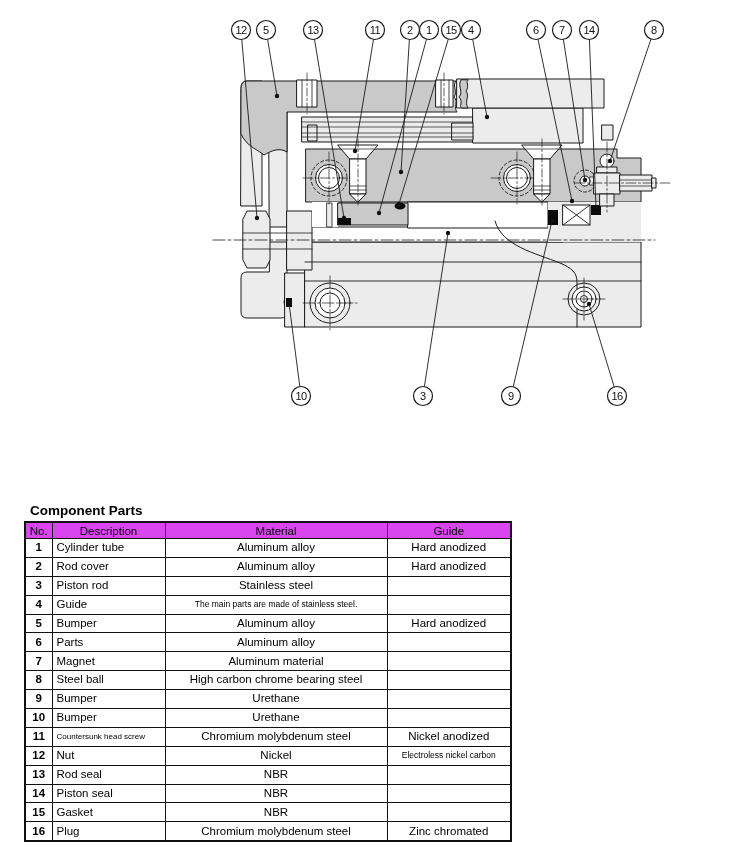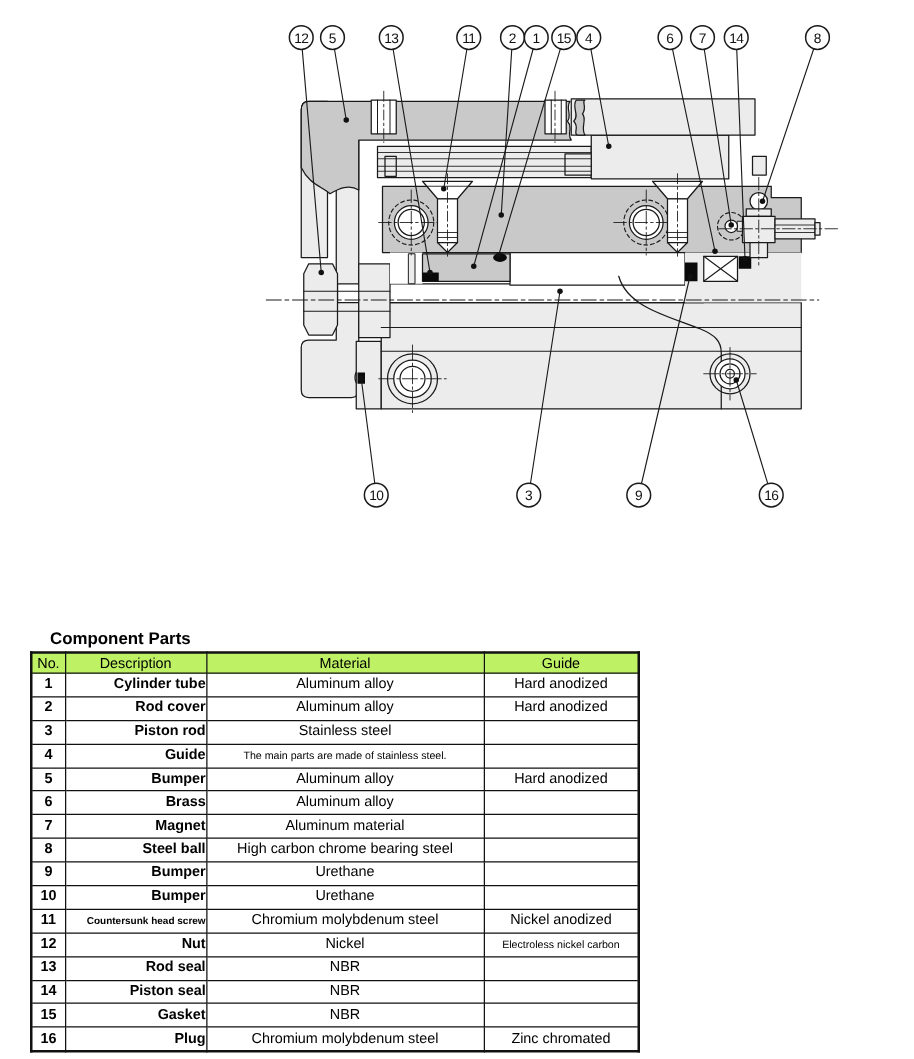--- a/index.html
+++ b/index.html
@@ -1,24 +1,24 @@
 <!DOCTYPE html>
 <html><head>
 <meta charset="utf-8">
 <style>
   html,body{margin:0;padding:0;background:#fff;}
   body{width:731px;height:847px;position:relative;font-family:"Liberation Sans",sans-serif;overflow:hidden;}
   .diagram{position:absolute;left:0;top:0;width:731px;height:460px;}
   .parts{position:absolute;left:24px;top:503px;width:488px;}
-  .parts h3{font-size:13.5px;margin:0 0 3px 16px;color:#000;letter-spacing:0;}
+  .parts h3{font-size:13.5px;margin:0 0 3px 6px;color:#000;letter-spacing:0;}
   table.parts-table{border-collapse:collapse;table-layout:fixed;width:486px;border:2px solid #111;}
-  .parts-table th{font-weight:normal;font-size:11.5px;height:15px;border:1px solid #111;border-bottom:1.5px solid #111;padding:0;background:#bef264;}
+  .parts-table th{font-weight:normal;font-size:11.5px;height:15px;border:1px solid #111;border-bottom:1.5px solid #111;padding:0;background:#d946ef;}
   .parts-table td{border:1px solid #111;font-size:11.5px;height:17.9px;line-height:1;padding:0;text-align:center;white-space:nowrap;overflow:hidden;color:#000;}
   .parts-table td.col-no{font-weight:bold;}
-  .parts-table td.col-desc{font-weight:bold;text-align:right;padding-left:4px;}
+  .parts-table td.col-desc{font-weight:normal;text-align:left;padding-left:4px;}
   .parts-table td.sm{font-size:8.5px;}
   .parts-table td.col-desc.sm{font-size:8px;}
   col.c-no{width:27px}col.c-desc{width:113px}col.c-mat{width:222px}col.c-note{width:124px}
   svg text.co{font-size:11px;fill:#111;}
 </style>
 </head>
 <body>
 
 <div class="diagram">
 <svg viewBox="0 0 731 460" width="731" height="460">
@@ -253,21 +253,21 @@
           <td class="col-note"></td>
         </tr>
         <tr>
           <td class="col-no">5</td>
           <td class="col-desc">Bumper</td>
           <td class="col-mat">Aluminum alloy</td>
           <td class="col-note">Hard anodized</td>
         </tr>
         <tr>
           <td class="col-no">6</td>
-          <td class="col-desc">Brass</td>
+          <td class="col-desc">Parts</td>
           <td class="col-mat">Aluminum alloy</td>
           <td class="col-note"></td>
         </tr>
         <tr>
           <td class="col-no">7</td>
           <td class="col-desc">Magnet</td>
           <td class="col-mat">Aluminum material</td>
           <td class="col-note"></td>
         </tr>
         <tr>

